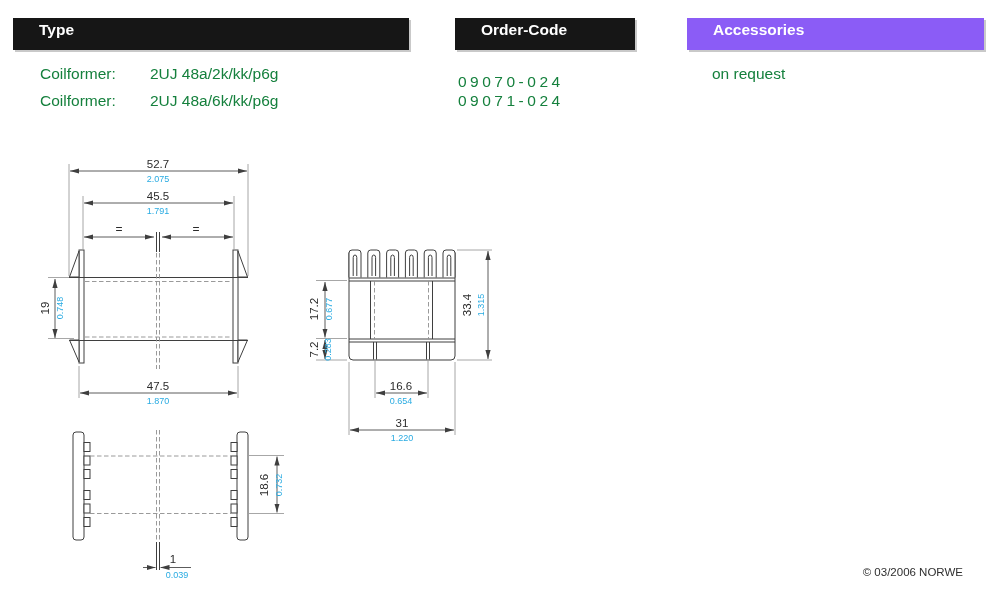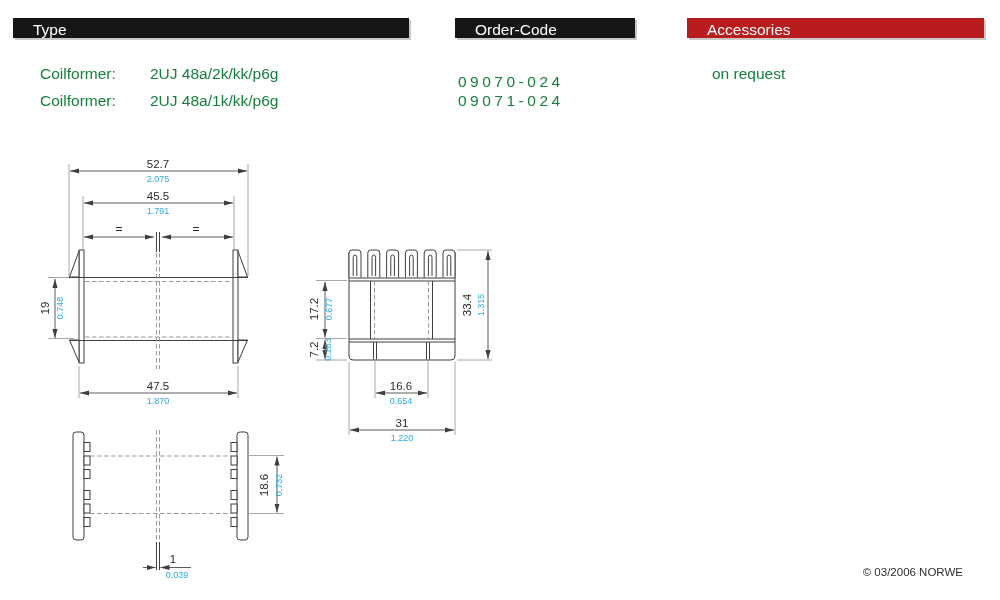--- a/index.html
+++ b/index.html
@@ -1,26 +1,26 @@
 <!DOCTYPE html>
 <html><head>
 <meta charset="utf-8">
 <style>
   html,body{margin:0;padding:0;}
   body{
     width:1000px;height:600px;position:relative;background:#ffffff;
     font-family:"Liberation Sans",sans-serif;overflow:hidden;
   }
   .bar{
-    position:absolute;top:18px;height:20px;color:#ffffff;font-weight:normal;
-    font-size:15.5px;line-height:24px;padding-left:20px;box-sizing:border-box;
+    position:absolute;top:18px;height:32px;color:#ffffff;font-weight:bold;
+    font-size:15.5px;line-height:24px;padding-left:26px;box-sizing:border-box;
     box-shadow:2px 2px 0 #c9c9c9;
   }
   .bar-dark{background:#161616;}
-  .bar-gray{background:#b91c1c;}
+  .bar-gray{background:#8b5cf6;}
   .cell{position:absolute;font-size:15.5px;color:#15803d;white-space:nowrap;}
   .code{letter-spacing:3.5px;}
   .copyright{position:absolute;right:37px;top:566px;font-size:11.5px;color:#2e2e2e;text-align:center;}
   svg{position:absolute;left:0;top:0;}
   .ln{stroke:#3f3f3f;stroke-width:1;fill:none;}
   .fil{fill:#ffffff;stroke:#3f3f3f;stroke-width:1;}
   .ext{stroke:#909090;stroke-width:0.8;fill:none;}
   .dim{stroke:#4a4a4a;stroke-width:0.9;fill:none;}
   .dsh{stroke:#8e8e8e;stroke-width:0.9;stroke-dasharray:4.5 2.5;fill:none;}
   text{font-family:"Liberation Sans",sans-serif;text-anchor:middle;}
@@ -40,21 +40,21 @@
 <div class="bar bar-gray" style="left:687px;width:297px;">
   <span>Accessories</span>
 </div>
 
 <div class="cell" style="left:40px;top:65px;">Coilformer:</div>
 <div class="cell" style="left:150px;top:65px;">2UJ 48a/2k/kk/p6g</div>
 <div class="cell code" style="left:458px;top:65px;margin-top:8px;">09070-024</div>
 <div class="cell" style="left:712px;top:65px;">on request</div>
 
 <div class="cell" style="left:40px;top:92px;">Coilformer:</div>
-<div class="cell" style="left:150px;top:92px;">2UJ 48a/1k/kk/p6g</div>
+<div class="cell" style="left:150px;top:92px;">2UJ 48a/6k/kk/p6g</div>
 <div class="cell code" style="left:458px;top:92px;">09071-024</div>
 
 <svg width="1000" height="600" viewBox="0 0 1000 600">
   <defs>
     <marker id="arrE" markerUnits="userSpaceOnUse" markerWidth="10" markerHeight="6" refX="9" refY="2.6" orient="auto">
       <path d="M0 0 L9 2.6 L0 5.2 Z" fill="#3f3f3f"></path>
     </marker>
     <marker id="arrS" markerUnits="userSpaceOnUse" markerWidth="10" markerHeight="6" refX="0" refY="2.6" orient="auto">
       <path d="M9 0 L0 2.6 L9 5.2 Z" fill="#3f3f3f"></path>
     </marker>

